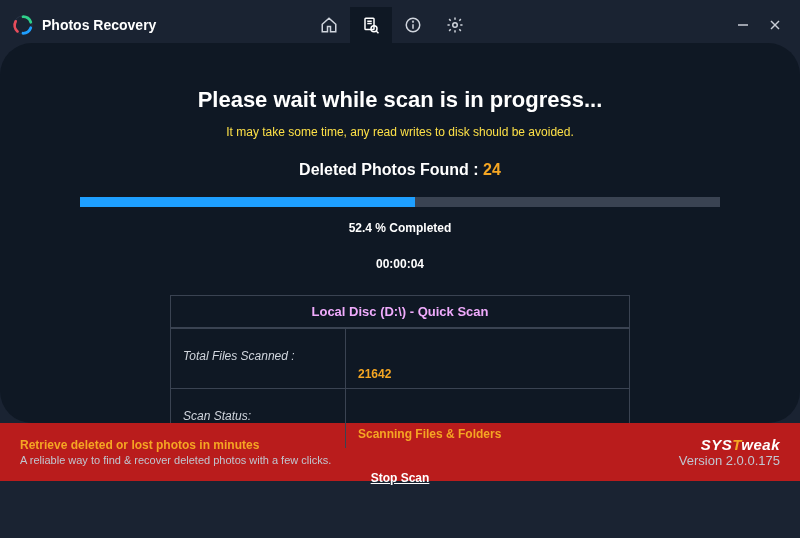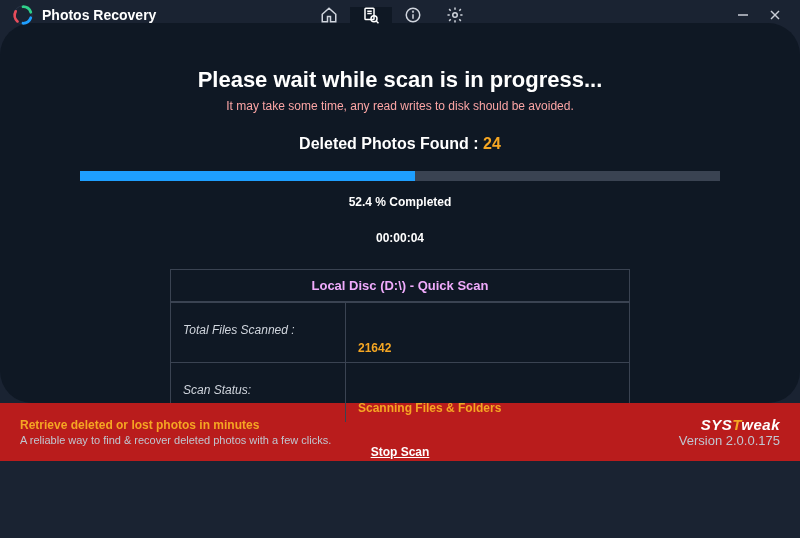--- a/index.html
+++ b/index.html
@@ -10,21 +10,21 @@
     }
     body {
       width: 800px;
       height: 538px;
       background: #1a2332;
       color: #fff;
       overflow: hidden;
       position: relative;
     }
     .titlebar {
-      height: 23px;
+      height: 43px;
       background: #1a2332;
       display: flex;
       align-items: center;
       padding: 7px 8px 0 12px;
     }
     .app-icon {
       width: 22px;
       height: 22px;
       margin-right: 8px;
     }
@@ -74,22 +74,22 @@
       text-align: center;
       border-radius: 32px;
     }
     .heading {
       font-size: 22px;
       font-weight: 700;
       color: #fff;
     }
     .subheading {
       font-size: 12px;
-      color: #fca5a5;
-      margin-top: 6px;
+      color: #fde047;
+      margin-top: 12px;
     }
     .found-line {
       margin-top: 22px;
       font-size: 16px;
       font-weight: 600;
       color: #fff;
     }
     .found-count {
       color: #f5a623;
     }

